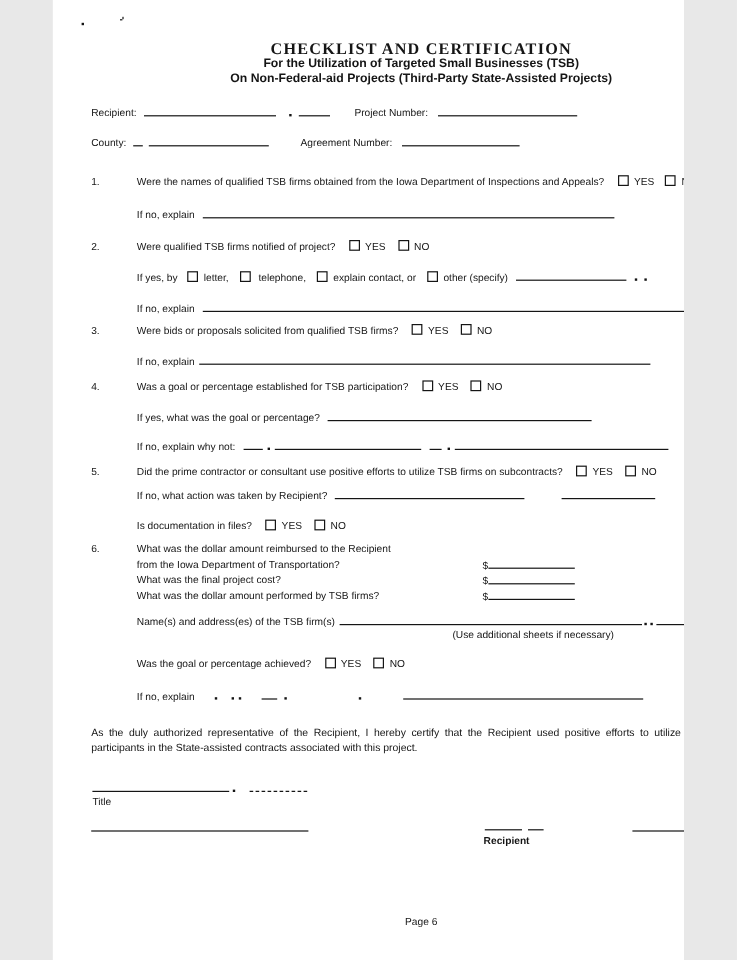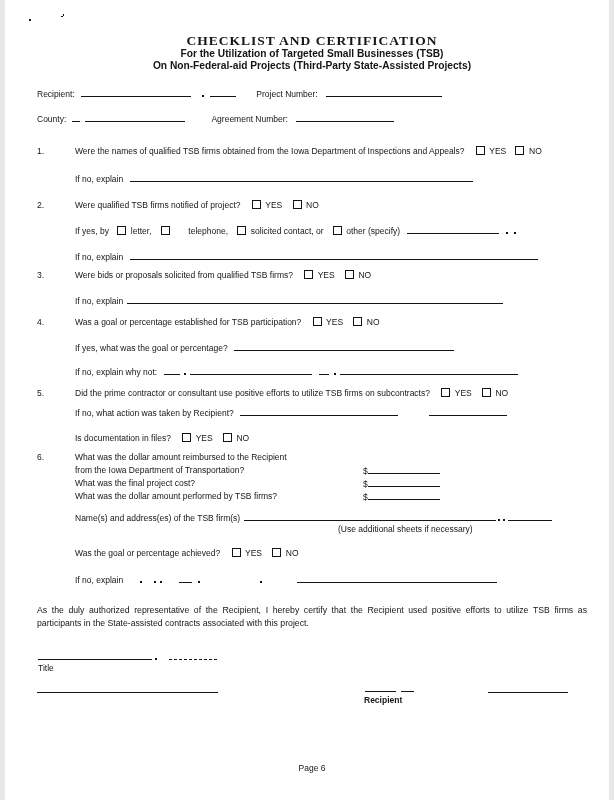--- a/index.html
+++ b/index.html
@@ -1,17 +1,17 @@
 <!DOCTYPE html>
 <html><head>
 <meta charset="utf-8">
 <style>
   html,body{margin:0;padding:0;background:#e8e8e8;}
   .page{
-    position:relative;width:604px;height:800px;background:#ffffff;
+    position:relative;width:526px;height:800px;background:#ffffff;
     font-family:"Liberation Sans",sans-serif;font-size:8.5px;color:#151515;
     margin:0 auto;overflow:hidden;
   }
   .abs{position:absolute;white-space:nowrap;}
   .center{left:0;width:614px;text-align:center;}
   .doc-title{font-family:"Liberation Serif",serif;font-size:13.5px;letter-spacing:1px;font-weight:600;}
   .sub{font-weight:bold;font-size:10.2px;}
   .num{position:absolute;left:32px;}
   .qt{left:70px;}
   .lbl{left:32px;}
@@ -74,23 +74,23 @@
     <span class="cb" style="margin-left:9px;"></span>
     <span style="margin-left:2px;">YES</span>
     <span class="cb" style="margin-left:8px;"></span>
     <span style="margin-left:2px;">NO</span>
   </div>
   <div class="abs qt" style="top:225px;">
     <span>If yes, by</span>
     <span class="cb" style="margin-left:6px;"></span>
     <span style="margin-left:2px;">letter,</span>
     <span class="cb" style="margin-left:7px;"></span>
-    <span style="margin-left:16px;">telephone,</span>
+    <span style="margin-left:4px;">telephone,</span>
     <span class="cb" style="margin-left:7px;"></span>
-    <span style="margin-left:2px;">solicited contact, or</span>
+    <span style="margin-left:2px;">explain contact, or</span>
     <span class="cb" style="margin-left:7px;"></span>
     <span style="margin-left:2px;">other (specify)</span>
     <span class="bl" style="width:92px;margin-left:4px;"></span>
     <span class="dot" style="margin-left:5px;"></span>
     <span class="dot" style="margin-left:4px;"></span>
   </div>
   <div class="abs qt" style="top:251px;">
     <span>If no, explain</span>
     <span class="bl" style="width:408px;margin-left:4px;"></span>
   </div>

